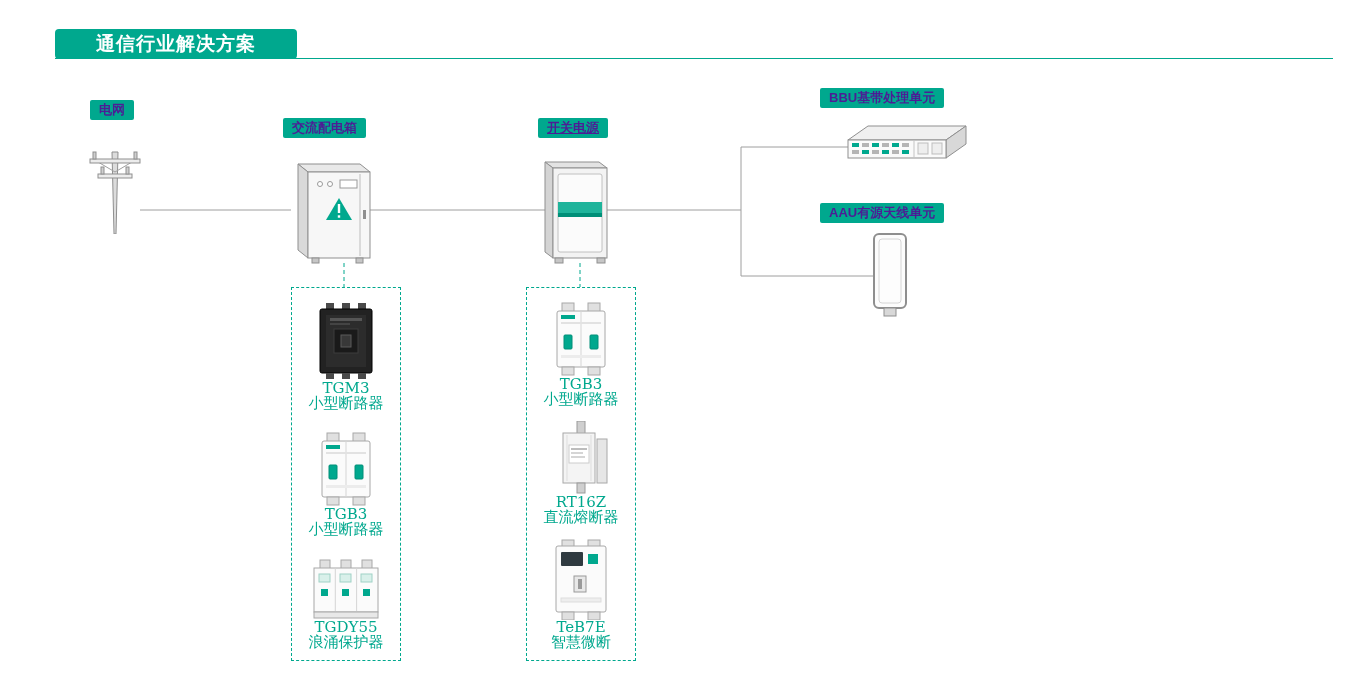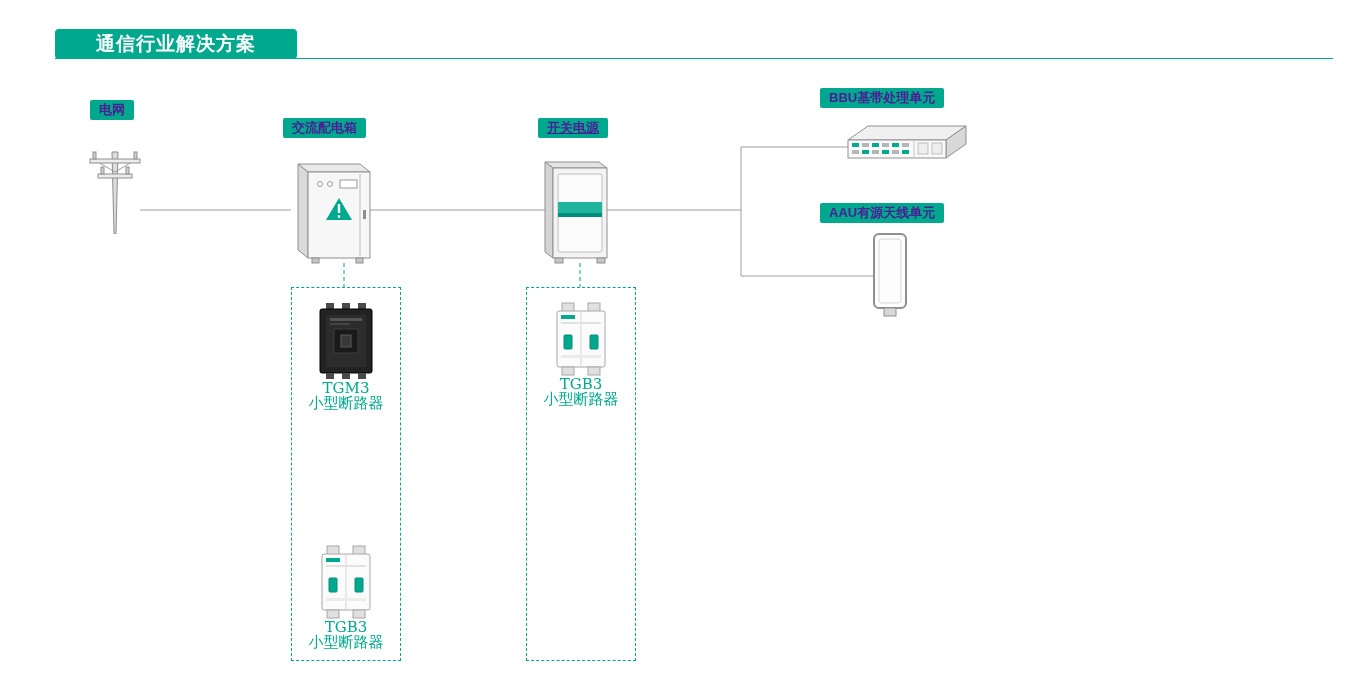--- a/index.html
+++ b/index.html
@@ -157,20 +157,41 @@
         <rect x="7" y="54" width="40" height="3" fill="#ececec"></rect>
         <rect x="8" y="66" width="12" height="8" fill="#e0e0e0" stroke="#a8a8a8"></rect>
           <rect x="34" y="66" width="12" height="8" fill="#e0e0e0" stroke="#a8a8a8"></rect>
       </svg>
       <div class="caption">
         <div>TGB3</div>
         <div>小型断路器</div>
       </div>
     </div>
 
+    <div class="product">
+      <svg width="68" height="64" viewBox="0 0 68 64">
+        <rect x="8" y="4" width="10" height="9" fill="#e0e0e0" stroke="#a8a8a8"></rect>
+        <rect x="29" y="4" width="10" height="9" fill="#e0e0e0" stroke="#a8a8a8"></rect>
+        <rect x="50" y="4" width="10" height="9" fill="#e0e0e0" stroke="#a8a8a8"></rect>
+        <rect x="2" y="12" width="64" height="44" fill="#fbfbfb" stroke="#a8a8a8"></rect>
+        <line x1="23.3" y1="12" x2="23.3" y2="56" stroke="#d5d5d5"></line>
+        <line x1="44.6" y1="12" x2="44.6" y2="56" stroke="#d5d5d5"></line>
+        <rect x="7" y="18" width="11" height="8" fill="#d9f0ea" stroke="#9fd2c6"></rect>
+        <rect x="28" y="18" width="11" height="8" fill="#d9f0ea" stroke="#9fd2c6"></rect>
+        <rect x="49" y="18" width="11" height="8" fill="#d9f0ea" stroke="#9fd2c6"></rect>
+        <rect x="9" y="33" width="7" height="7" fill="#00a88e"></rect>
+        <rect x="30" y="33" width="7" height="7" fill="#00a88e"></rect>
+        <rect x="51" y="33" width="7" height="7" fill="#00a88e"></rect>
+        <rect x="2" y="56" width="64" height="6" fill="#e8e8e8" stroke="#a8a8a8"></rect>
+      </svg>
+      <div class="caption">
+        <div>TGDY55</div>
+        <div>浪涌保护器</div>
+      </div>
+    </div>
   </div>
 
   <div class="dashed-box" style="left:526px;top:287px;">
 
     <div class="product">
       <svg width="54" height="76" viewBox="0 0 54 76">
         <rect x="8" y="2" width="12" height="10" fill="#e0e0e0" stroke="#a8a8a8"></rect>
           <rect x="34" y="2" width="12" height="10" fill="#e0e0e0" stroke="#a8a8a8"></rect>
         <rect x="3" y="10" width="48" height="56" rx="2" fill="#fbfbfb" stroke="#a8a8a8"></rect>
         <line x1="27" y1="10" x2="27" y2="66" stroke="#d5d5d5"></line>
@@ -181,16 +202,52 @@
         <rect x="7" y="54" width="40" height="3" fill="#ececec"></rect>
         <rect x="8" y="66" width="12" height="8" fill="#e0e0e0" stroke="#a8a8a8"></rect>
           <rect x="34" y="66" width="12" height="8" fill="#e0e0e0" stroke="#a8a8a8"></rect>
       </svg>
       <div class="caption">
         <div>TGB3</div>
         <div>小型断路器</div>
       </div>
     </div>
 
-
+    <div class="product">
+      <svg width="60" height="74" viewBox="0 0 60 74">
+        <rect x="26" y="0" width="8" height="14" fill="#cfcfcf" stroke="#9a9a9a"></rect>
+        <rect x="12" y="12" width="32" height="50" fill="#f4f4f4" stroke="#a8a8a8"></rect>
+        <line x1="16" y1="14" x2="16" y2="60" stroke="#dddddd"></line>
+        <line x1="40" y1="14" x2="40" y2="60" stroke="#dddddd"></line>
+        <rect x="18" y="24" width="20" height="18" fill="#ffffff" stroke="#cccccc"></rect>
+        <rect x="20" y="27" width="16" height="2" fill="#bdbdbd"></rect>
+        <rect x="20" y="31" width="12" height="2" fill="#d5d5d5"></rect>
+        <rect x="20" y="35" width="14" height="2" fill="#d5d5d5"></rect>
+        <rect x="46" y="18" width="10" height="44" fill="#e6e6e6" stroke="#a8a8a8"></rect>
+        <rect x="26" y="62" width="8" height="10" fill="#cfcfcf" stroke="#9a9a9a"></rect>
+      </svg>
+      <div class="caption">
+        <div>RT16Z</div>
+        <div>直流熔断器</div>
+      </div>
+    </div>
+
+    <div class="product">
+      <svg width="58" height="82" viewBox="0 0 58 82">
+        <rect x="10" y="2" width="12" height="8" fill="#e0e0e0" stroke="#a8a8a8"></rect>
+          <rect x="36" y="2" width="12" height="8" fill="#e0e0e0" stroke="#a8a8a8"></rect>
+        <rect x="4" y="8" width="50" height="66" rx="2" fill="#fbfbfb" stroke="#a8a8a8"></rect>
+        <rect x="9" y="14" width="22" height="14" rx="1" fill="#2f3a40"></rect>
+        <rect x="36" y="16" width="10" height="10" fill="#00a88e"></rect>
+        <rect x="22" y="38" width="12" height="16" fill="#e8e8e8" stroke="#9a9a9a"></rect>
+        <rect x="26" y="41" width="4" height="10" fill="#9a9a9a"></rect>
+        <rect x="9" y="60" width="40" height="4" fill="#eeeeee" stroke="#dddddd"></rect>
+        <rect x="10" y="74" width="12" height="8" fill="#e0e0e0" stroke="#a8a8a8"></rect>
+          <rect x="36" y="74" width="12" height="8" fill="#e0e0e0" stroke="#a8a8a8"></rect>
+      </svg>
+      <div class="caption">
+        <div>TeB7E</div>
+        <div>智慧微断</div>
+      </div>
+    </div>
   </div>
 
 </div>
 
 </body></html>

